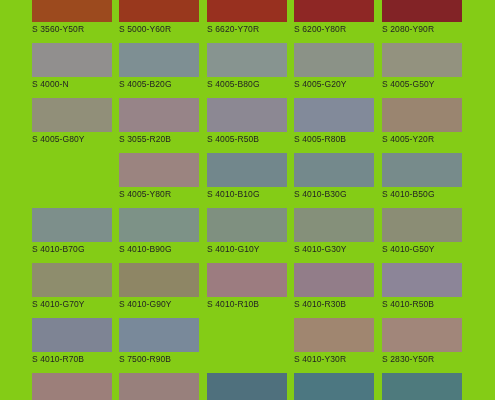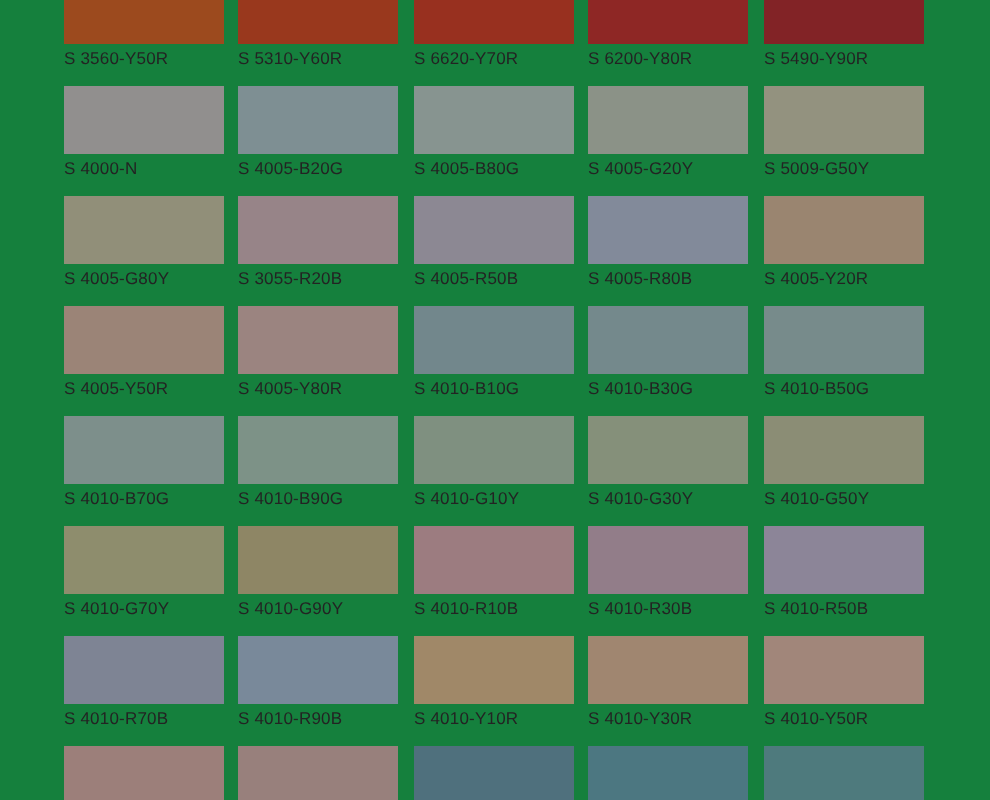--- a/index.html
+++ b/index.html
@@ -13,21 +13,21 @@
     height: 400px;
     overflow: hidden;
     font-family: "Liberation Sans", sans-serif;
     -webkit-font-smoothing: none;
   }
 
   #chart-page {
     position: relative;
     width: 495px;
     height: 400px;
-    background: #15803d;
+    background: #84cc16;
   }
 
   .swatch-grid {
     position: absolute;
     left: 0;
     top: 0;
     width: 495px;
   }
 
   .swatch-row {
@@ -75,33 +75,33 @@
 
 <div id="chart-page">
   <div class="swatch-grid" id="swatch-grid" style="top: -12px;">
       <div class="swatch-row">
         <div class="swatch-cell" data-col="0">
           <div class="swatch-chip" style="background: rgb(156, 74, 30);"></div>
           <div class="swatch-label">S 3560-Y50R</div>
         </div>
         <div class="swatch-cell" data-col="1">
           <div class="swatch-chip" style="background: rgb(153, 56, 29);"></div>
-          <div class="swatch-label">S  5310-Y60R</div>
+          <div class="swatch-label">S  5000-Y60R</div>
         </div>
         <div class="swatch-cell" data-col="2">
           <div class="swatch-chip" style="background: rgb(152, 48, 31);"></div>
           <div class="swatch-label">S  6620-Y70R</div>
         </div>
         <div class="swatch-cell" data-col="3">
           <div class="swatch-chip" style="background: rgb(142, 39, 37);"></div>
           <div class="swatch-label">S  6200-Y80R</div>
         </div>
         <div class="swatch-cell" data-col="4">
           <div class="swatch-chip" style="background: rgb(130, 35, 38);"></div>
-          <div class="swatch-label">S  5490-Y90R</div>
+          <div class="swatch-label">S  2080-Y90R</div>
         </div>
       </div>
       <div class="swatch-row">
         <div class="swatch-cell" data-col="0">
           <div class="swatch-chip" style="background: rgb(145, 143, 142);"></div>
           <div class="swatch-label">S 4000-N</div>
         </div>
         <div class="swatch-cell" data-col="1">
           <div class="swatch-chip" style="background: rgb(126, 143, 147);"></div>
           <div class="swatch-label">S  4005-B20G</div>
@@ -109,21 +109,21 @@
         <div class="swatch-cell" data-col="2">
           <div class="swatch-chip" style="background: rgb(135, 148, 144);"></div>
           <div class="swatch-label">S  4005-B80G</div>
         </div>
         <div class="swatch-cell" data-col="3">
           <div class="swatch-chip" style="background: rgb(139, 146, 135);"></div>
           <div class="swatch-label">S  4005-G20Y</div>
         </div>
         <div class="swatch-cell" data-col="4">
           <div class="swatch-chip" style="background: rgb(147, 146, 127);"></div>
-          <div class="swatch-label">S  5009-G50Y</div>
+          <div class="swatch-label">S  4005-G50Y</div>
         </div>
       </div>
       <div class="swatch-row">
         <div class="swatch-cell" data-col="0">
           <div class="swatch-chip" style="background: rgb(145, 143, 121);"></div>
           <div class="swatch-label">S  4005-G80Y</div>
         </div>
         <div class="swatch-cell" data-col="1">
           <div class="swatch-chip" style="background: rgb(151, 132, 136);"></div>
           <div class="swatch-label">S  3055-R20B</div>
@@ -135,24 +135,20 @@
         <div class="swatch-cell" data-col="3">
           <div class="swatch-chip" style="background: rgb(130, 138, 154);"></div>
           <div class="swatch-label">S  4005-R80B</div>
         </div>
         <div class="swatch-cell" data-col="4">
           <div class="swatch-chip" style="background: rgb(154, 133, 112);"></div>
           <div class="swatch-label">S  4005-Y20R</div>
         </div>
       </div>
       <div class="swatch-row">
-        <div class="swatch-cell" data-col="0">
-          <div class="swatch-chip" style="background: rgb(155, 132, 119);"></div>
-          <div class="swatch-label">S  4005-Y50R</div>
-        </div>
         <div class="swatch-cell" data-col="1">
           <div class="swatch-chip" style="background: rgb(155, 132, 128);"></div>
           <div class="swatch-label">S  4005-Y80R</div>
         </div>
         <div class="swatch-cell" data-col="2">
           <div class="swatch-chip" style="background: rgb(114, 135, 140);"></div>
           <div class="swatch-label">S  4010-B10G</div>
         </div>
         <div class="swatch-cell" data-col="3">
           <div class="swatch-chip" style="background: rgb(116, 137, 140);"></div>
@@ -207,33 +203,29 @@
           <div class="swatch-label">S 4010-R50B</div>
         </div>
       </div>
       <div class="swatch-row">
         <div class="swatch-cell" data-col="0">
           <div class="swatch-chip" style="background: rgb(126, 132, 148);"></div>
           <div class="swatch-label">S 4010-R70B</div>
         </div>
         <div class="swatch-cell" data-col="1">
           <div class="swatch-chip" style="background: rgb(121, 137, 154);"></div>
-          <div class="swatch-label">S 4010-R90B</div>
-        </div>
-        <div class="swatch-cell" data-col="2">
-          <div class="swatch-chip" style="background: rgb(160, 136, 104);"></div>
-          <div class="swatch-label">S 4010-Y10R</div>
+          <div class="swatch-label">S 7500-R90B</div>
         </div>
         <div class="swatch-cell" data-col="3">
           <div class="swatch-chip" style="background: rgb(160, 134, 112);"></div>
           <div class="swatch-label">S 4010-Y30R</div>
         </div>
         <div class="swatch-cell" data-col="4">
           <div class="swatch-chip" style="background: rgb(161, 134, 122);"></div>
-          <div class="swatch-label">S 4010-Y50R</div>
+          <div class="swatch-label">S 2830-Y50R</div>
         </div>
       </div>
       <div class="swatch-row">
         <div class="swatch-cell" data-col="0">
           <div class="swatch-chip" style="background: rgb(156, 127, 122);"></div>
           <div class="swatch-label"></div>
         </div>
         <div class="swatch-cell" data-col="1">
           <div class="swatch-chip" style="background: rgb(152, 128, 124);"></div>
           <div class="swatch-label"></div>

